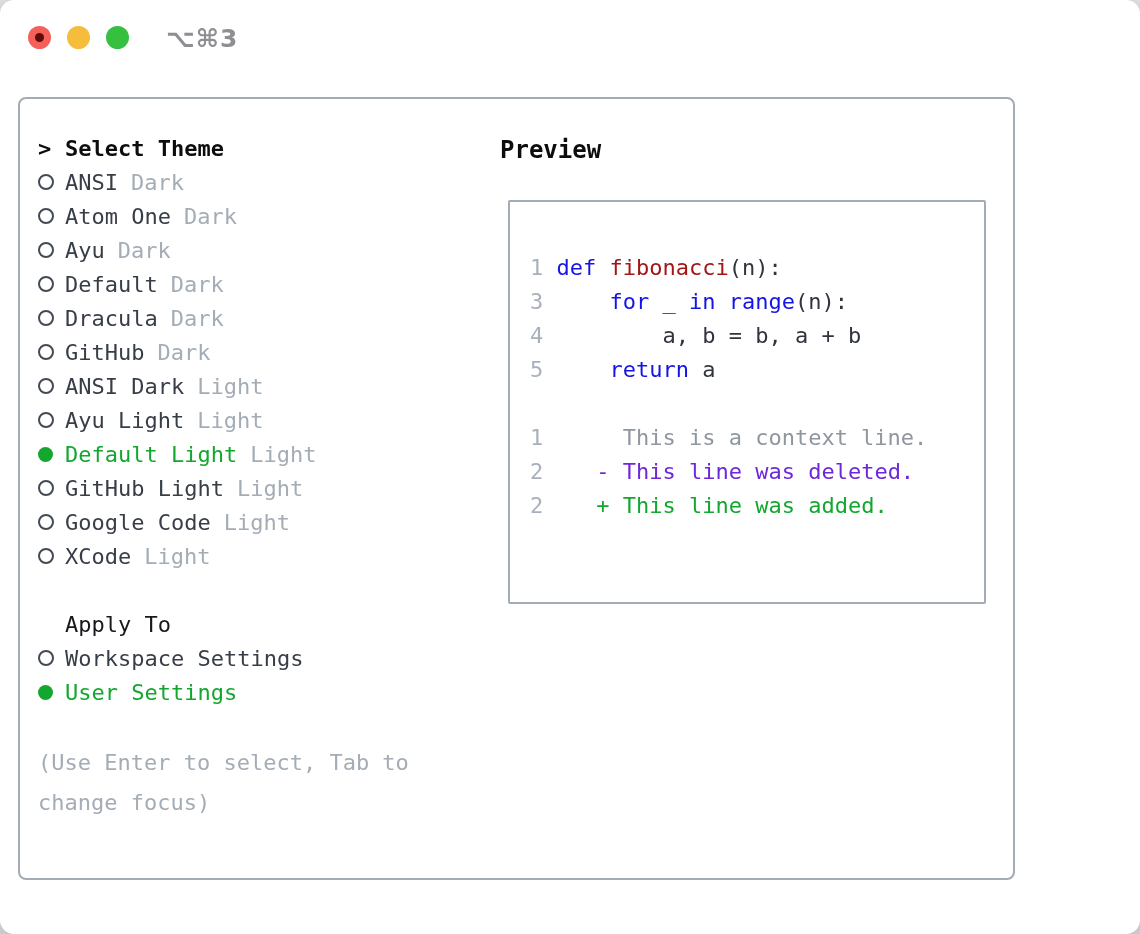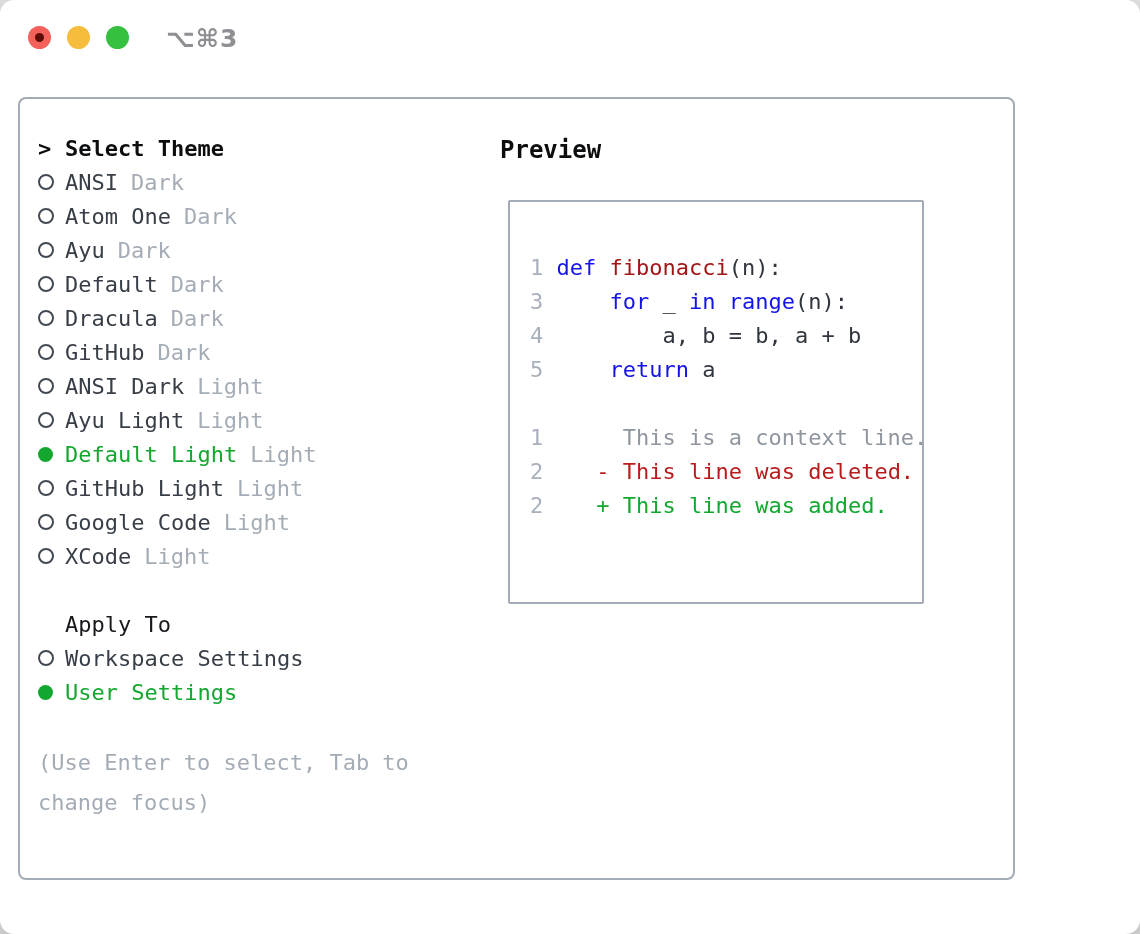--- a/index.html
+++ b/index.html
@@ -52,31 +52,31 @@
   .hint {
     width: 440px; font-size: 22px; line-height: 40px; color: #a4acb6;
     white-space: normal; word-break: normal;
   }
 
   
   .preview-title {
     position: absolute; left: 480px; top: 37px; font-size: 24px; font-weight: bold; color: #0c0d0f;
   }
   .preview-box {
-    position: absolute; left: 488px; top: 101px; width: 416px; height: 404px;
+    position: absolute; left: 488px; top: 101px; width: 478px; height: 404px;
     border: 2px solid #a3abb6; border-radius: 2px; background: #ffffff;
     padding: 49px 0 0 20px; overflow: hidden;
   }
   .code-line { height: 34px; line-height: 34px; font-size: 22px; white-space: pre; }
   .ln { display: inline-block; width: 2ch; color: #a8b0bc; }
   .tk-plain { color: #30353d; }
   .tk-kw    { color: #1414e6; }
   .tk-fn    { color: #a31515; }
   .tk-ctx   { color: #8f969f; }
-  .tk-del   { color: #b91c1c; }
+  .tk-del   { color: #6d28d9; }
   .tk-add   { color: #14a72f; }
 </style>
 </head>
 <body>
 
 <div class="window">
 
   <div class="titlebar">
     <div class="traffic red"></div>
     <div class="traffic yellow"></div>

